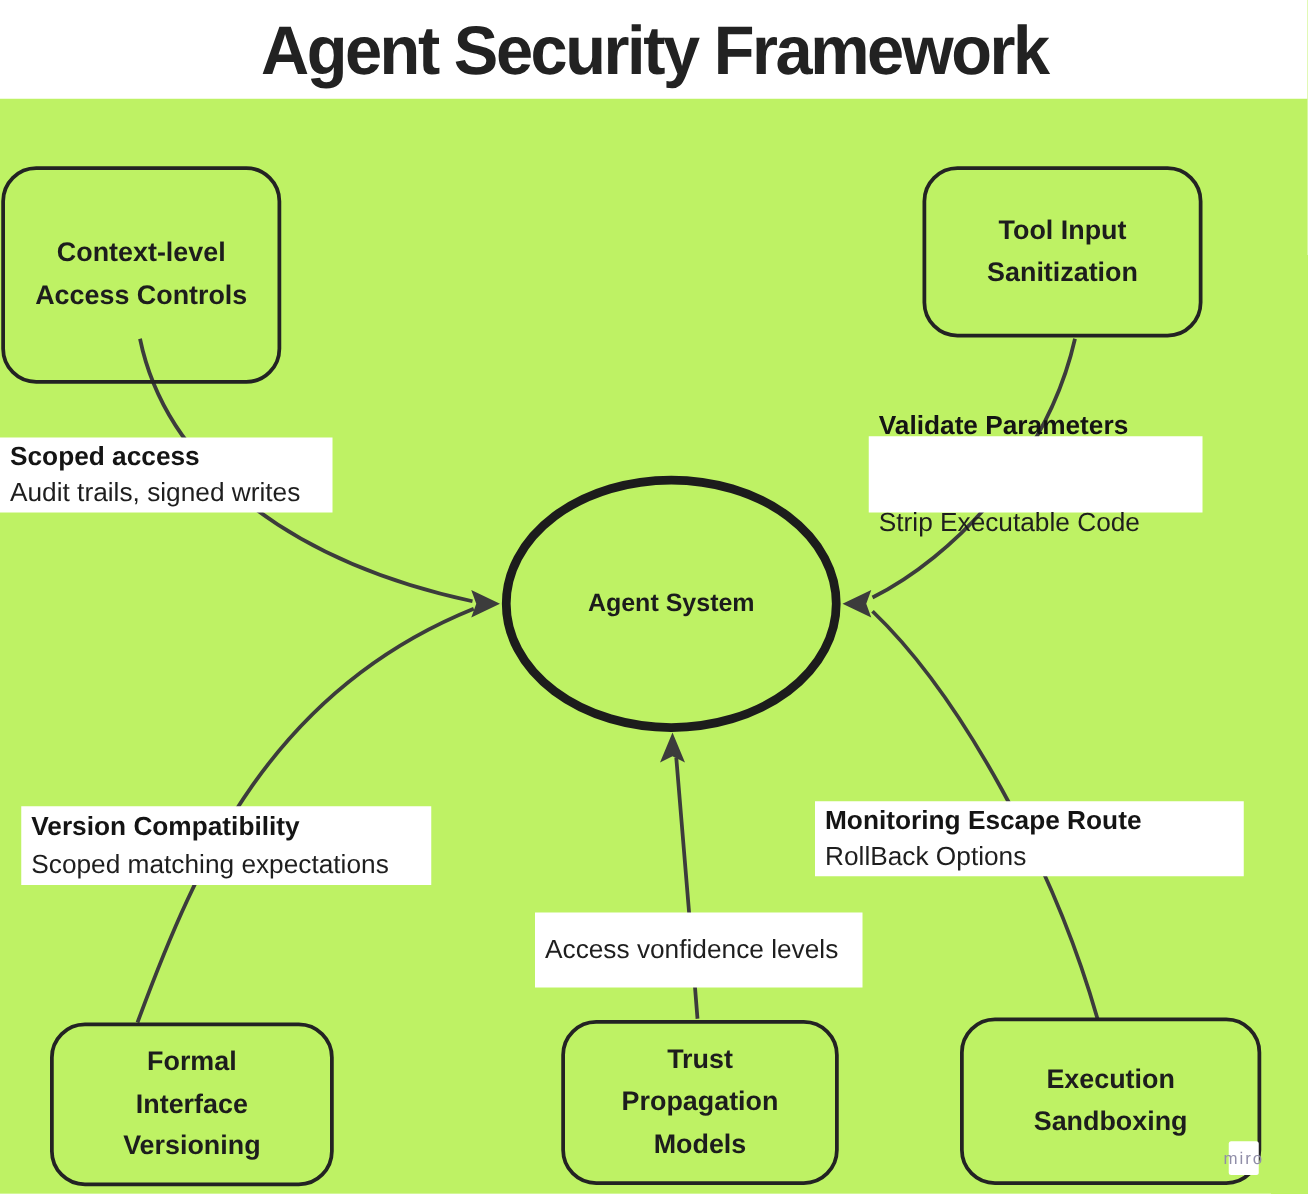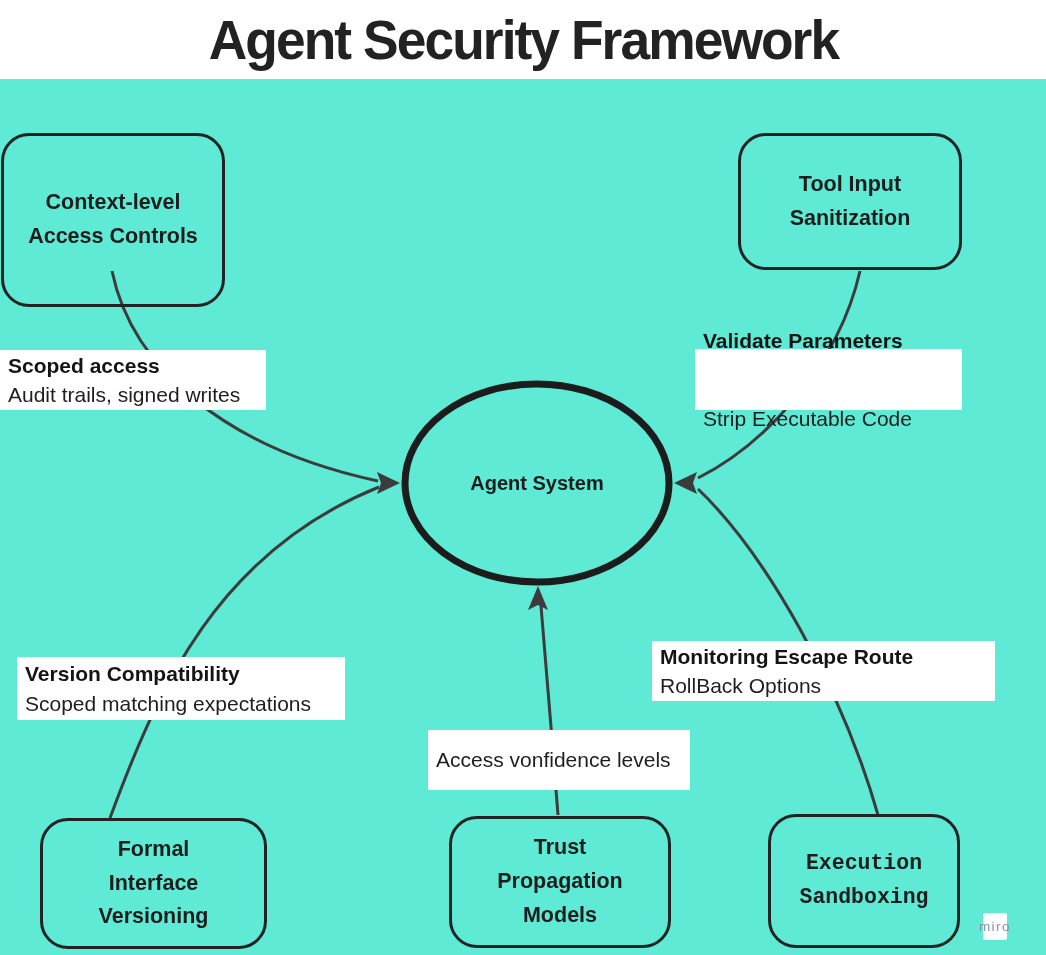--- a/index.html
+++ b/index.html
@@ -27,51 +27,51 @@
     position:absolute; box-sizing:border-box;
     border:3px solid #232323; border-radius:28px; background:transparent;
     display:flex; align-items:center; justify-content:center; text-align:center;
     font-weight:700; font-size:21.5px; line-height:1.58; color:#1d1d1d;
     white-space:pre-line;
   }
   .node-context   { left:1px;   top:133px; width:224px; height:174px; }
   .node-toolinput { left:738px; top:133px; width:224px; height:137px; }
   .node-formal    { left:2px;   top:818px; width:227px; height:131px;margin-left:38px; }
   .node-trust     { left:449px; top:816px; width:222px; height:132px; }
-  .node-exec      { left:768px; top:814px; width:192px; height:134px;font-family:Liberation Mono, monospace; }
+  .node-exec      { left:768px; top:814px; width:241px; height:134px; }
   .center-label {
     position:absolute; left:405px; top:433px; width:264px; height:100px;
     display:flex; align-items:center; justify-content:center;
     font-weight:700; font-size:20px; color:#1c1c1c;
   }
   
   .elabel {
     position:absolute; box-sizing:border-box; background:#ffffff;
     display:flex; flex-direction:column; justify-content:center;
     padding:4px 8px; line-height:1.4;
   }
   .elabel .t { font-weight:700; font-size:21px; color:#141414; }
   .elabel .s { font-weight:400; font-size:21px; color:#1e1e1e; }
   .elabel-scoped     { left:0;  top:350px; width:266px; height:60px; }
   .elabel-validate   { left:695px; top:349px; width:267px; height:61px;gap:48px; }
-  .elabel-version    { left:17px;  top:645px; width:328px; height:63px;margin-top:12px; }
+  .elabel-version    { left:17px;  top:645px; width:328px; height:63px; }
   .elabel-textsrc    { left:428px; top:730px; width:262px; height:60px; }
   .elabel-monitoring { left:652px; top:641px; width:343px; height:60px; }
   
   .miro-tag {
     position:absolute; left:983px; top:913px; width:24px; height:27px;
     background:#ffffff; border-radius:2px;
     display:flex; align-items:center; justify-content:center;
     font-size:13.5px; letter-spacing:1.5px; color:#908ea8;
   }
 </style>
 </head>
 <body>
 
-<div id="canvas" style="background: #5eead4;">
+<div id="canvas" style="background: #bef264;">
 
   <svg class="connectors" viewBox="0 0 1046 955" xmlns="http://www.w3.org/2000/svg">
     <g fill="none" stroke="#3c3c3c" stroke-width="3">
       <path d="M 112 271 C 132 368, 225 448, 378 481"></path>
       <path d="M 110 818 C 158 688, 218 552, 379 487"></path>
       <path d="M 860 271 C 838 368, 762 446, 698 478"></path>
       <path d="M 878 815 C 843 692, 768 556, 698 489"></path>
       <path d="M 558 815 C 553 748, 546 668, 541 606"></path>
     </g>
     <g fill="#3c3c3c" stroke="none">

